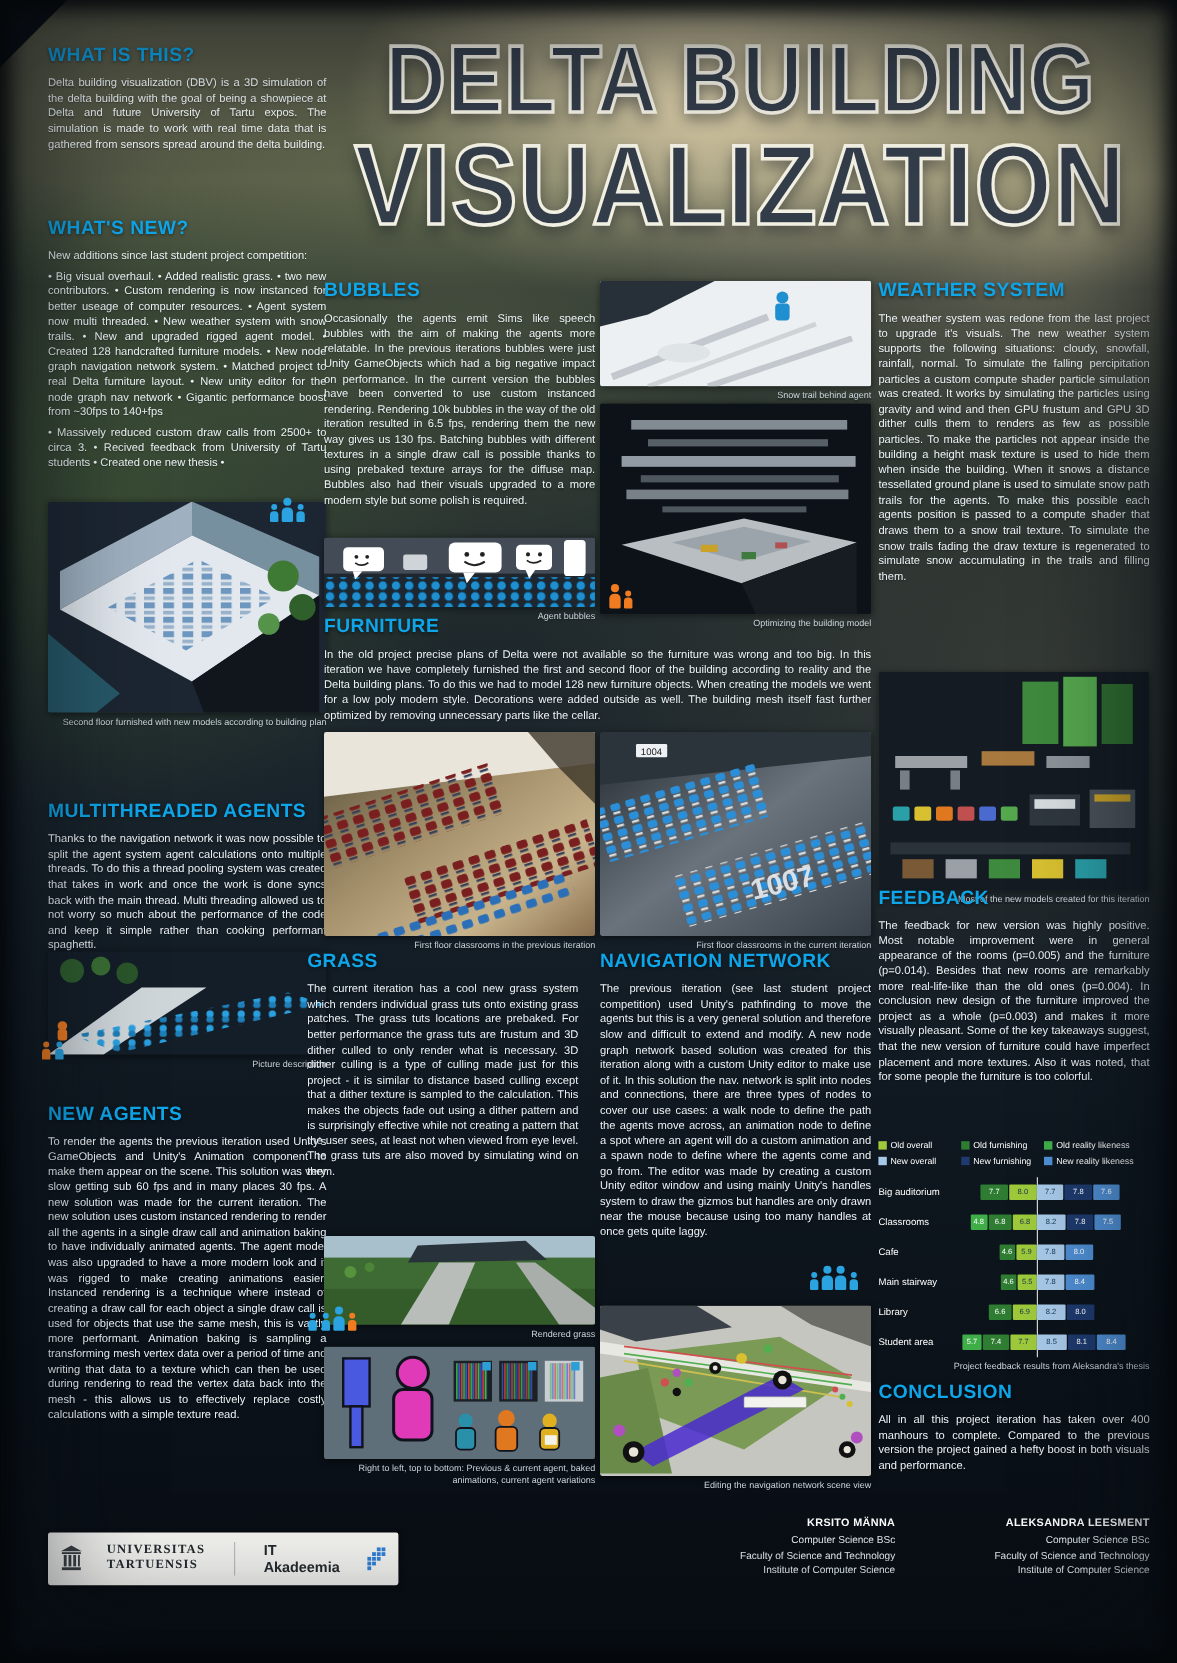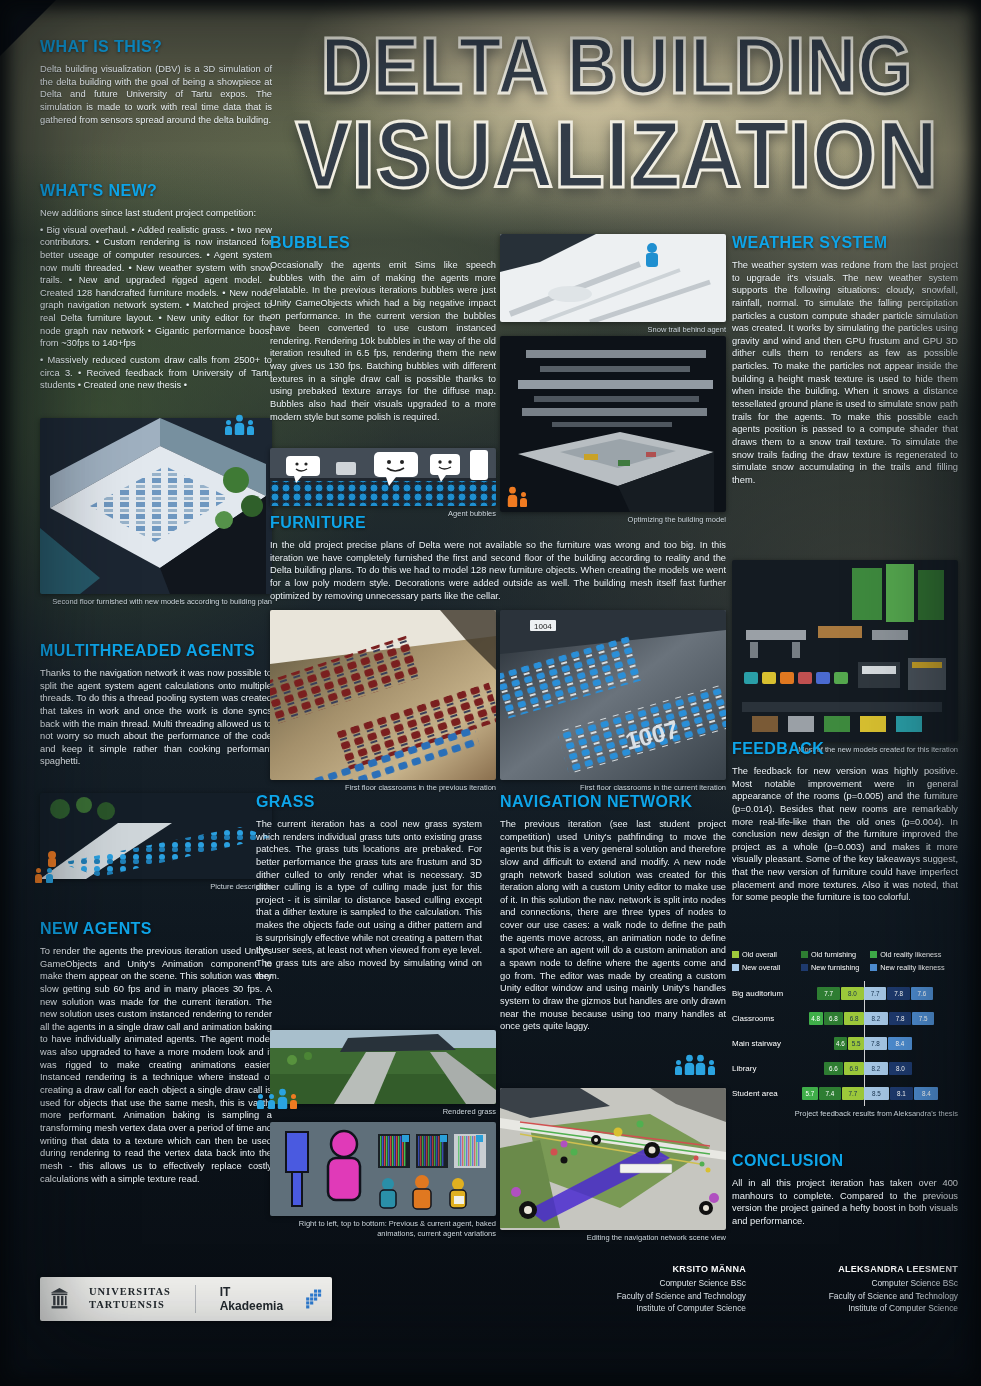--- a/index.html
+++ b/index.html
@@ -99,21 +99,21 @@
       <polygon points="120,150 226,78 226,176 130,176" fill="#11161d"></polygon>
       <circle cx="196" cy="62" r="13" fill="#3f7a35"></circle>
       <circle cx="212" cy="88" r="11" fill="#2f5f2a"></circle>
       <circle cx="184" cy="102" r="9" fill="#55924a"></circle>
       <polygon points="0,110 60,160 40,176 0,176" fill="#2b6777" opacity="0.8"></polygon>
     </svg>
   </div>
   <div class="cap">Second floor furnished with new models according to building plan</div>
 </div>
 
-<div class="sec" style="left:40px;top:642px;width:232px">
+<div class="sec" style="left:40px;top:668px;width:232px">
   <div class="h">MULTITHREADED AGENTS</div>
   <p class="p">Thanks to the navigation network it was now possible to split the agent system agent calculations onto multiple threads. To do this a thread pooling system was created that takes in work and once the work is done syncs back with the main thread. Multi threading allowed us to not worry so much about the performance of the code and keep it simple rather than cooking performant spaghetti.</p>
 </div>
 
 <div class="sec" style="left:40px;top:793px;width:232px">
   <div class="img" style="height:86px">
     <svg viewBox="0 0 232 86" preserveAspectRatio="none">
       <rect width="232" height="86" fill="#141e28"></rect>
       <circle cx="20" cy="16" r="10" fill="#2e5e2e"></circle>
         <circle cx="44" cy="12" r="8" fill="#3a6e34"></circle>
@@ -495,20 +495,33 @@
               <div class="seg seg-dk" style="width: 19.72px; background: rgb(157, 201, 59);">6.8</div>
             </div>
             <div class="grp g-new">
               <div class="seg seg-striped seg-dk" style="width: 23.78px; background: rgb(167, 201, 232);">8.2</div>
               <div class="seg" style="width: 22.62px; background: rgb(30, 58, 110);">7.8</div>
               <div class="seg" style="width: 21.75px; background: rgb(79, 143, 212);">7.5</div>
             </div>
           </div>
         </div>
         <div class="crow">
+          <div class="crow-lab">Cafe</div>
+          <div class="crow-area">
+            <div class="grp g-old">
+              <div class="seg" style="width: 13.34px; background: rgb(46, 125, 50);">4.6</div>
+              <div class="seg seg-dk" style="width: 17.11px; background: rgb(157, 201, 59);">5.9</div>
+            </div>
+            <div class="grp g-new">
+              <div class="seg seg-striped seg-dk" style="width: 22.62px; background: rgb(167, 201, 232);">7.8</div>
+              <div class="seg" style="width: 23.2px; background: rgb(79, 143, 212);">8.0</div>
+            </div>
+          </div>
+        </div>
+        <div class="crow">
           <div class="crow-lab">Main stairway</div>
           <div class="crow-area">
             <div class="grp g-old">
               <div class="seg" style="width: 13.34px; background: rgb(46, 125, 50);">4.6</div>
               <div class="seg seg-dk" style="width: 15.95px; background: rgb(157, 201, 59);">5.5</div>
             </div>
             <div class="grp g-new">
               <div class="seg seg-striped seg-dk" style="width: 22.62px; background: rgb(167, 201, 232);">7.8</div>
               <div class="seg" style="width: 24.36px; background: rgb(79, 143, 212);">8.4</div>
             </div>

